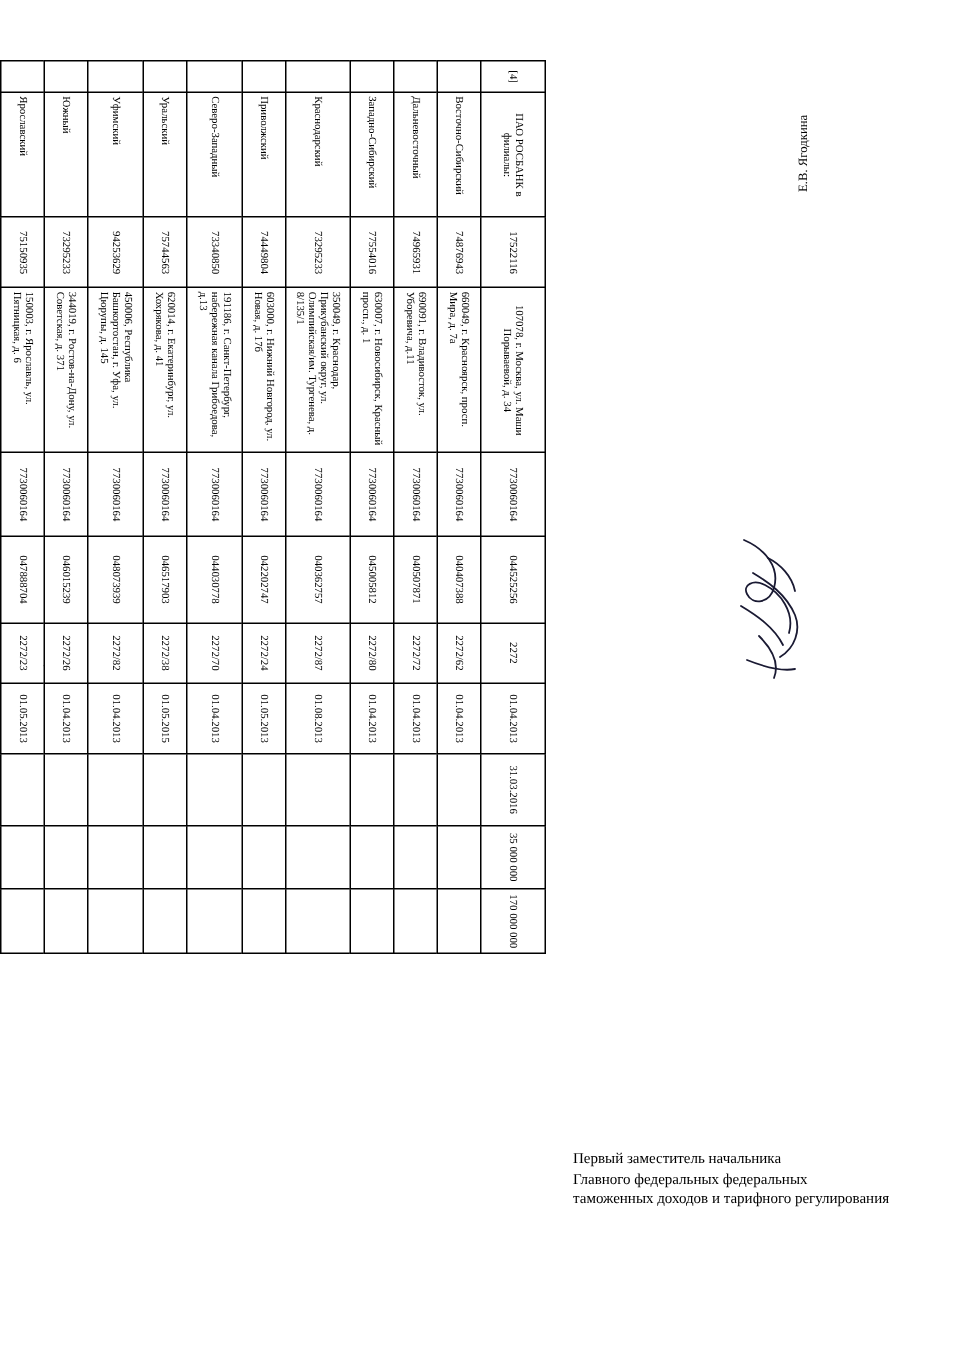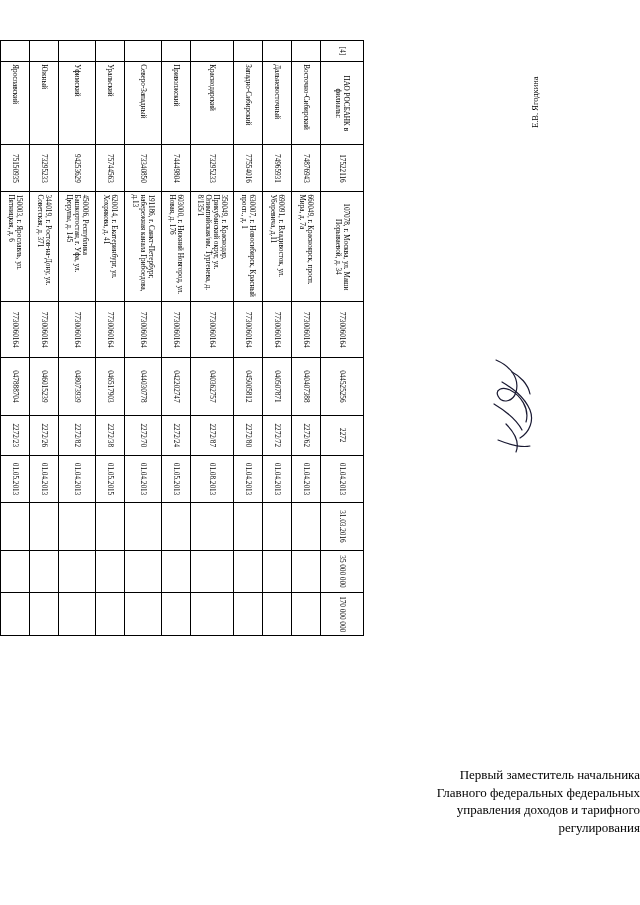--- a/index.html
+++ b/index.html
@@ -63,24 +63,23 @@
   tr.hdr td { text-align: center; }
   .row-tall td { height: 26px; }
   .row-vtall td { height: 34px; }
   .row-xtall td { height: 40px; }
 
   
   .sig-block {
     position: absolute;
     left: 382px;
     top: 766px;
-    font-size: 13px;
+    font-size: 10px;
     line-height: 1.35;
     font-family: "Liberation Serif", serif;
-    text-align: right;
   }
   .sig-name {
     position: absolute;
     left: 530px;
     top: 128px;
     font-size: 8.5px;
     transform: rotate(-90deg);
     transform-origin: left top;
     white-space: nowrap;
   }
@@ -257,21 +256,21 @@
           <td class="c-s1"></td>
           <td class="c-s2"></td>
         </tr>
       </tbody>
     </table>
   </div>
 
   <div class="sig-block">
     <div>Первый заместитель начальника</div>
     <div>Главного федеральных федеральных</div>
-    <div>управления доходов и тарифного регулирования</div>
+    <div>таможенных доходов и тарифного регулирования</div>
   </div>
 
   <div class="sig-name">Е.В. Ягодкина</div>
 
   <div class="sig-scribble">
     <svg width="56" height="110" viewBox="0 0 56 110" xmlns="http://www.w3.org/2000/svg">
       <g fill="none" stroke="#1a1a33" stroke-width="1.2" stroke-linecap="round">
         <path d="M10,8 C24,14 34,26 30,40 C27,50 16,52 12,44 C9,38 16,34 24,38 C34,43 44,56 40,70"></path>
         <path d="M16,30 C26,36 38,44 44,58 C48,68 44,80 34,86"></path>
         <path d="M8,52 C18,58 30,66 36,78"></path>

